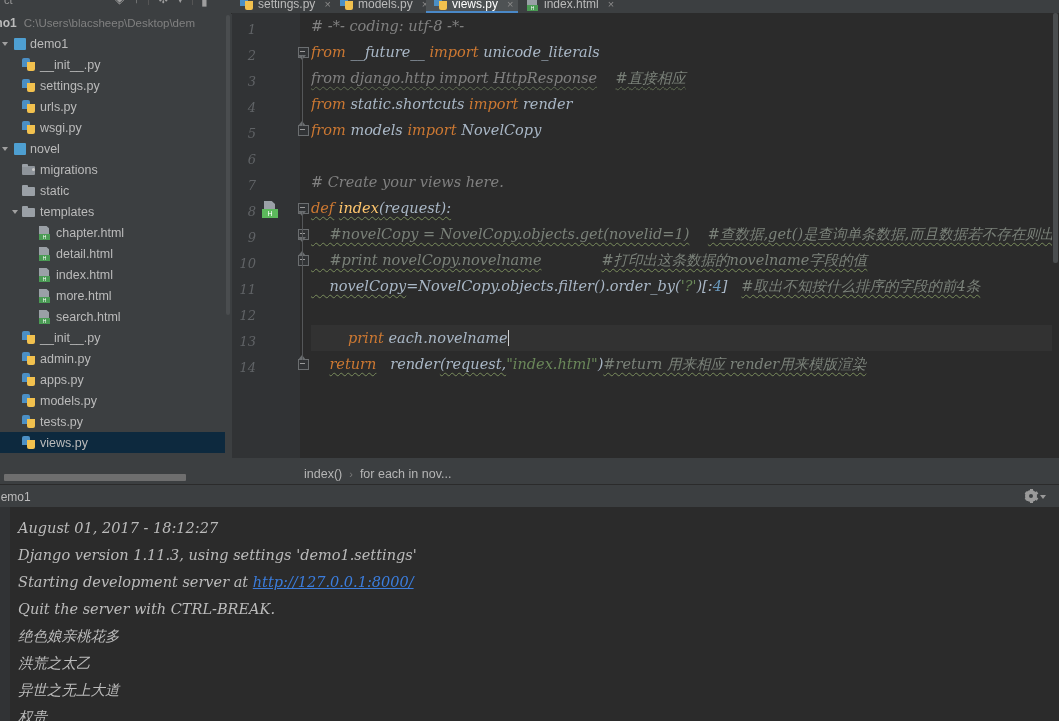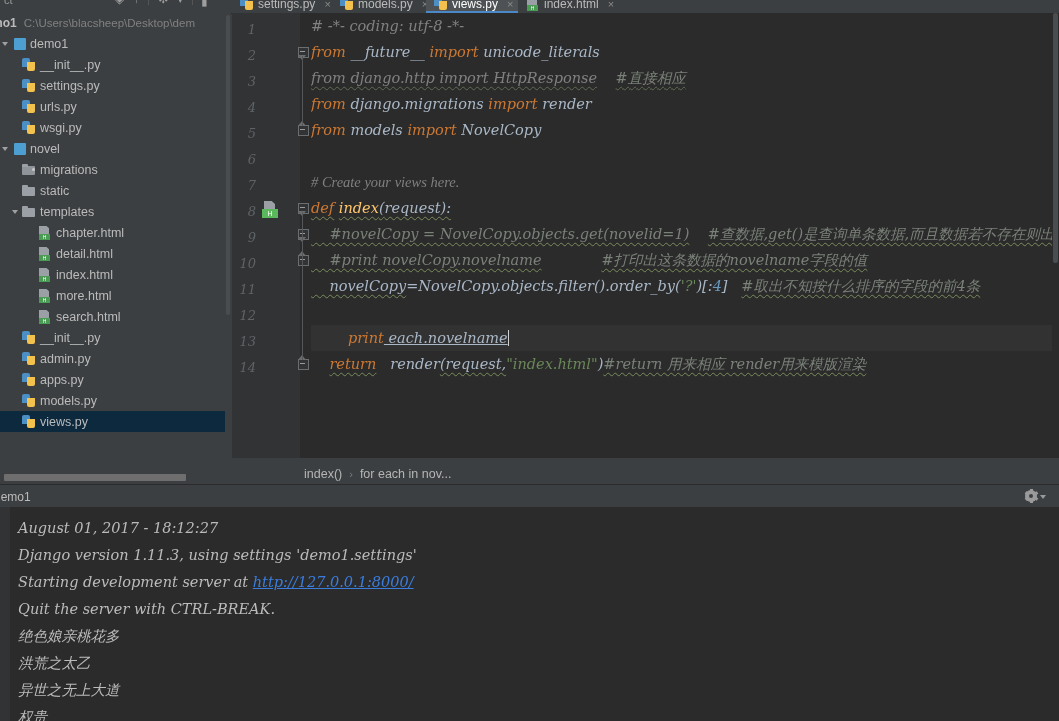--- a/index.html
+++ b/index.html
@@ -263,20 +263,25 @@
       </div>
       <div class="tnode ind1">
         <span class="ico-arrow" style="visibility: hidden;"></span>
         <span class="ico ic-py"></span>
         <span class="tlabel">apps.py</span>
       </div>
       <div class="tnode ind1">
         <span class="ico-arrow" style="visibility: hidden;"></span>
         <span class="ico ic-py"></span>
         <span class="tlabel">models.py</span>
+      </div>
+      <div class="tnode ind1">
+        <span class="ico-arrow" style="visibility: hidden;"></span>
+        <span class="ico ic-py"></span>
+        <span class="tlabel">tests.py</span>
       </div>
       <div class="tnode ind1 sel">
         <span class="ico-arrow" style="visibility: hidden;"></span>
         <span class="ico ic-py"></span>
         <span class="tlabel">views.py</span>
       </div>
     </div>
 </div>
 <div id="side-div">
   <div class="sb"></div>
@@ -359,30 +364,30 @@
       <div class="foldline" style="top: 225px; height: 18px;"></div>
     </div>
   <div id="runmark" style="top: 201px;">
     <div class="pg"></div>
       <div class="hh">H</div>
   </div>
   <div id="code">
       <div class="cline" style="top: 0px;"><span class="cmt-dark" style="white-space: pre;"># -*- coding: utf-8 -*-</span></div>
       <div class="cline" style="top: 26px;"><span class="kw" style="white-space: pre;">from</span><span class="id" style="white-space: pre;"> __future__ </span><span class="kw" style="white-space: pre;">import</span><span class="id" style="white-space: pre;"> unicode_literals</span></div>
       <div class="cline" style="top: 52px;"><span class="cmt-dark wavy-weak" style="white-space: pre;">from django.http import HttpResponse</span><span class="id" style="white-space: pre;">    </span><span class="cmt wavy-weak" style="white-space: pre;">#直接相应</span></div>
-      <div class="cline" style="top: 78px;"><span class="kw" style="white-space: pre;">from</span><span class="id" style="white-space: pre;"> django.migrations </span><span class="kw" style="white-space: pre;">import</span><span class="id" style="white-space: pre;"> render</span></div>
+      <div class="cline" style="top: 78px;"><span class="kw" style="white-space: pre;">from</span><span class="id" style="white-space: pre;"> static.shortcuts </span><span class="kw" style="white-space: pre;">import</span><span class="id" style="white-space: pre;"> render</span></div>
       <div class="cline" style="top: 104px;"><span class="kw" style="white-space: pre;">from</span><span class="id" style="white-space: pre;"> models </span><span class="kw" style="white-space: pre;">import</span><span class="id" style="white-space: pre;"> NovelCopy</span></div>
       <div class="cline" style="top: 130px;"></div>
-      <div class="cline" style="top: 156px;"><span class="cmt-dark" style="white-space: pre; font-family: Liberation Serif, serif;"># Create your views here.</span></div>
+      <div class="cline" style="top: 156px;"><span class="cmt-dark" style="white-space: pre;"># Create your views here.</span></div>
       <div class="cline" style="top: 182px;"><span class="kw wavy" style="white-space: pre;">def</span><span class="id" style="white-space: pre;"> </span><span class="fn wavy" style="white-space: pre;">index</span><span class="id wavy" style="white-space: pre;">(</span><span class="id wavy" style="white-space: pre;">request</span><span class="id wavy" style="white-space: pre;">):</span></div>
       <div class="cline" style="top: 208px;"><span class="cmt wavy" style="white-space: pre;">    #novelCopy = NovelCopy.objects.get(novelid=1)</span><span class="id" style="white-space: pre;">    </span><span class="cmt wavy" style="white-space: pre;">#查数据,get()是查询单条数据,而且数据若不存在则出错</span></div>
       <div class="cline" style="top: 234px;"><span class="cmt wavy" style="white-space: pre;">    #print novelCopy.novelname</span><span class="id" style="white-space: pre;">             </span><span class="cmt wavy" style="white-space: pre;">#打印出这条数据的novelname字段的值</span></div>
       <div class="cline" style="top: 260px;"><span class="id wavy" style="white-space: pre;">    novelCopy</span><span class="id" style="white-space: pre;">=NovelCopy.objects.filter().order_by(</span><span class="str" style="white-space: pre;">'?'</span><span class="id" style="white-space: pre;">)[:</span><span class="num" style="white-space: pre;">4</span><span class="id" style="white-space: pre;">]</span><span class="id" style="white-space: pre;">   </span><span class="cmt wavy" style="white-space: pre;">#取出不知按什么排序的字段的前4条</span></div>
       <div class="curline" style="top: 312px;"></div>
-      <div class="cline" style="top: 312px;"><span class="id" style="white-space: pre;">        </span><span class="kw" style="white-space: pre;">print</span><span class="id" style="white-space: pre; text-decoration: underline;"> each.novelname</span><span class="caret"></span></div>
+      <div class="cline" style="top: 312px;"><span class="id" style="white-space: pre;">        </span><span class="kw" style="white-space: pre;">print</span><span class="id" style="white-space: pre;"> each.novelname</span><span class="caret"></span></div>
       <div class="cline" style="top: 338px;"><span class="id" style="white-space: pre;">    </span><span class="kw wavy" style="white-space: pre;">return</span><span class="id" style="white-space: pre;">   render</span><span class="id wavy" style="white-space: pre;">(request,</span><span class="str" style="white-space: pre;">"index.html"</span><span class="id" style="white-space: pre;">)</span><span class="cmt wavy" style="white-space: pre;">#return 用来相应 render用来模版渲染</span></div>
     </div>
   <div id="editor-vscroll">
     <div class="thumb"></div>
   </div>
   <div id="breadcrumb">
       <span class="crumb">index()</span>
       <span class="sep">›</span>
       <span class="crumb">for each in nov...</span>
     </div>

